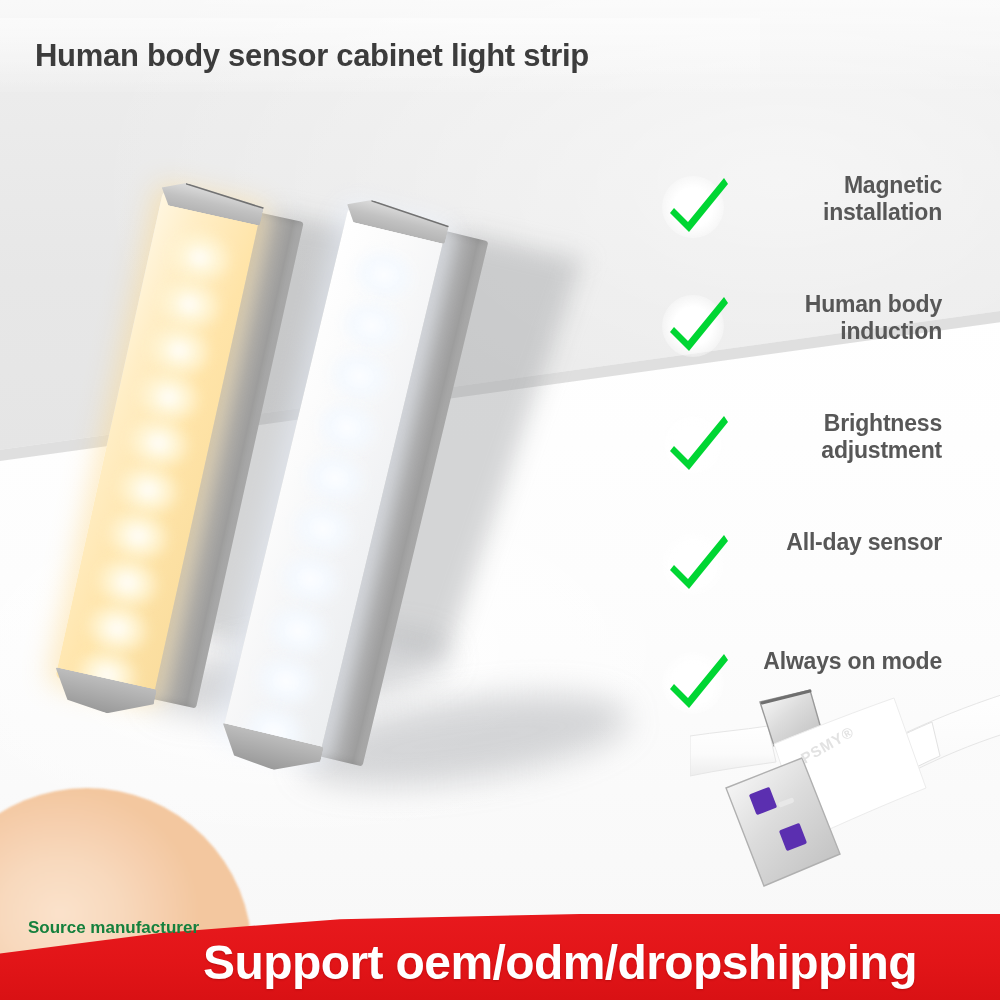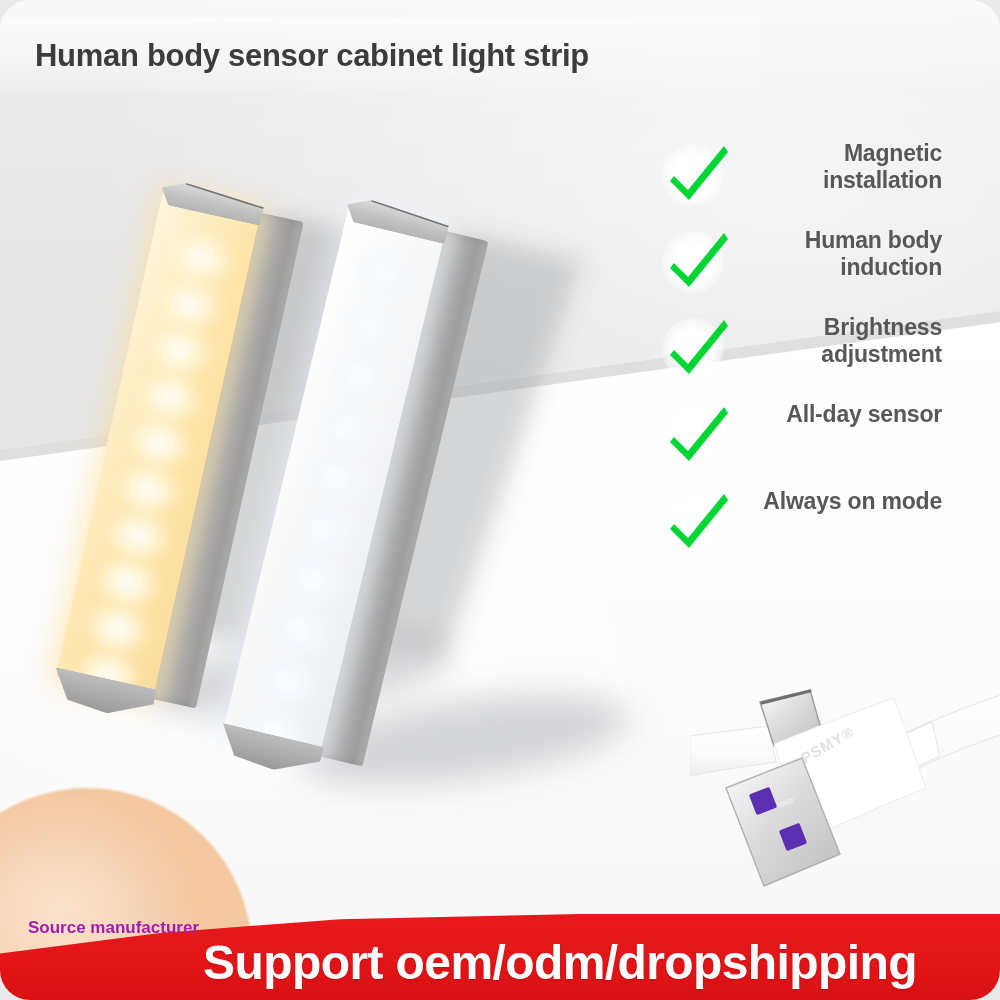--- a/index.html
+++ b/index.html
@@ -1,21 +1,21 @@
 <!DOCTYPE html>
 <html><head>
 <meta charset="utf-8">
 <style>
   html,body{margin:0;padding:0;}
   body{
     width:1000px;height:1000px;overflow:hidden;
     font-family:"Liberation Sans","DejaVu Sans",sans-serif;
     background:#eaeaea;
   }
-  .stage{position:relative;width:1000px;height:1000px;overflow:hidden;background:#e9e9e9;border-radius:30px;}
+  .stage{position:relative;width:1000px;height:1000px;overflow:hidden;background:#e9e9e9;}
 
   
   .wall{
     position:absolute;inset:0;
     background:
       linear-gradient(180deg,#f1f1f1 0%,#ececec 9%,#e7e7e7 28%,#e4e4e4 55%,#e6e6e6 100%);
   }
   .wall-sheen{
     position:absolute;left:0;top:0;width:1000px;height:1000px;
     background:radial-gradient(120% 70% at 78% 18%, rgba(255,255,255,.55) 0%, rgba(255,255,255,0) 58%);
@@ -111,21 +111,21 @@
   #shadow-warm{left:150px;top:640px;width:300px;height:70px;transform:rotate(-8deg);}
   #shadow-cool{left:300px;top:700px;width:330px;height:80px;transform:rotate(-8deg);}
   .wall-shadow{
     position:absolute;filter:blur(12px);background:rgba(150,152,156,.40);
   }
   #wshadow-warm{left:205px;top:215px;width:120px;height:430px;transform:rotate(12deg) skewX(-6deg);}
   #wshadow-cool{left:385px;top:235px;width:130px;height:420px;transform:rotate(13deg) skewX(-6deg);}
 
   
   .features{position:absolute;left:650px;top:138px;width:300px;}
-  .feature{position:relative;height:87px;}
+  .feature{position:relative;height:87px;margin-top:32px;}
   .check-circle{
     position:absolute;left:12px;top:6px;width:62px;height:62px;border-radius:50%;
     background:radial-gradient(closest-side,#ffffff 60%,rgba(255,255,255,.35) 100%);
     filter:blur(.4px);
   }
   .check-mark{position:absolute;left:12px;top:0px;width:72px;height:72px;}
   .feature-label{
     position:absolute;right:8px;top:2px;width:210px;
     text-align:right;font-size:23px;font-weight:bold;color:#575757;
     line-height:1.17;letter-spacing:-.2px;
@@ -153,21 +153,21 @@
     clip-path:polygon(0% 46%, 16% 22%, 34% 6%, 58% 0%, 100% 0%, 100% 100%, 0% 100%);
   }
   .banner-text{
     position:absolute;left:0;bottom:10px;width:1000px;
     text-align:center;padding-left:120px;box-sizing:border-box;
     font-size:48px;font-weight:bold;color:#ffffff;letter-spacing:-.6px;
     text-shadow:0 1px 2px rgba(120,0,0,.35);
   }
   .source{
     position:absolute;left:28px;bottom:60px;width:190px;
-    font-size:17px;font-weight:bold;color:#a21caf;line-height:1.35;
+    font-size:17px;font-weight:bold;color:#15803d;line-height:1.35;
   }
 </style>
 </head>
 <body>
 
 <div class="stage">
 
   <div class="wall"></div>
   <div class="wall-sheen"></div>
   <div class="topband"></div>

